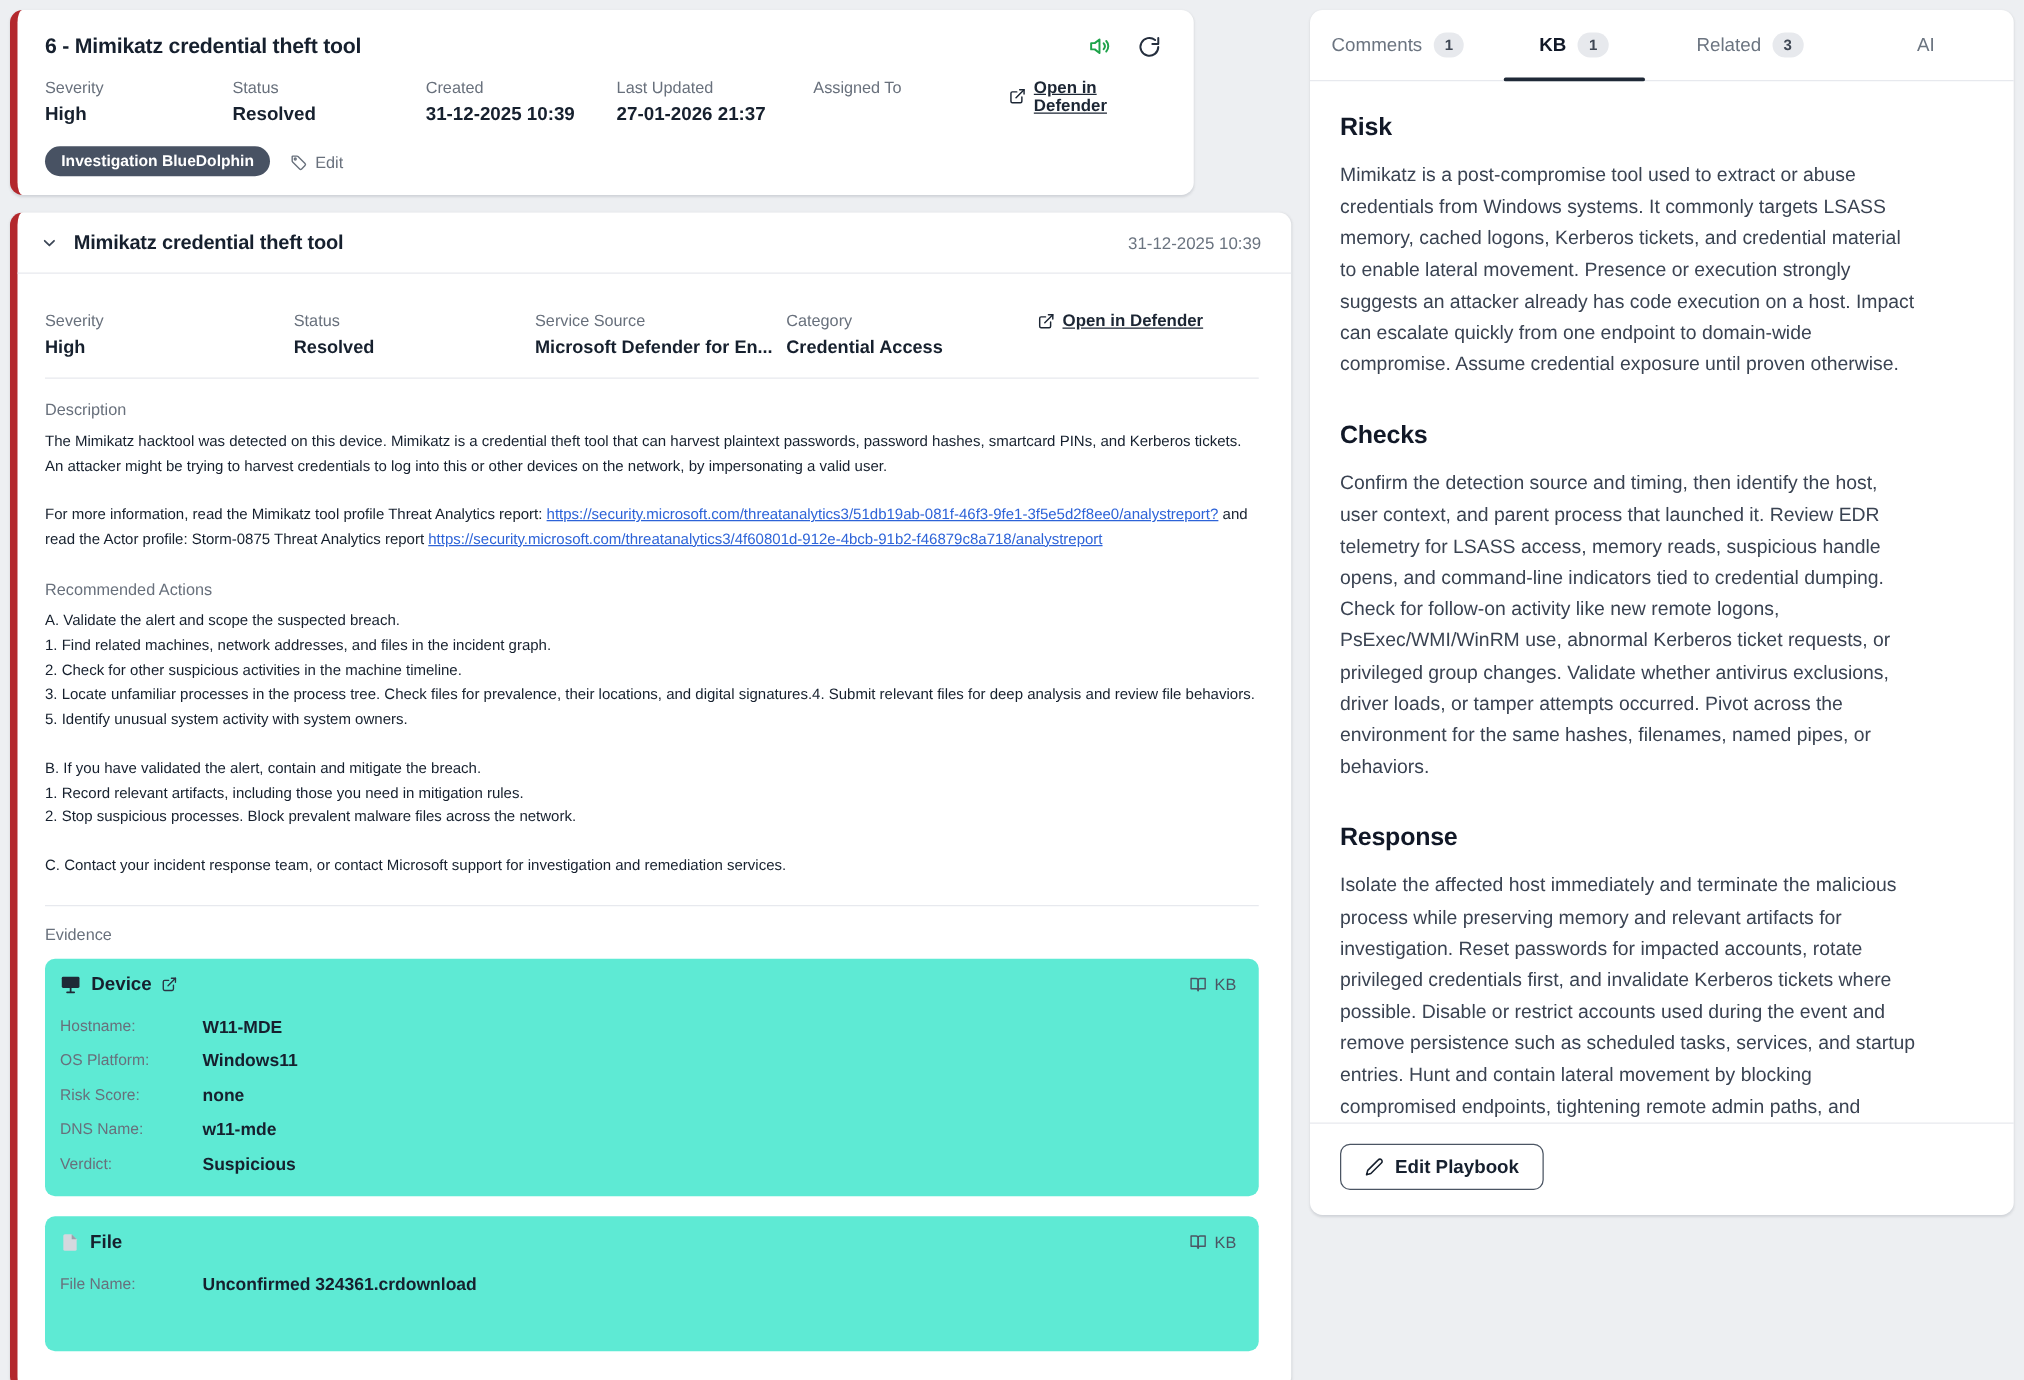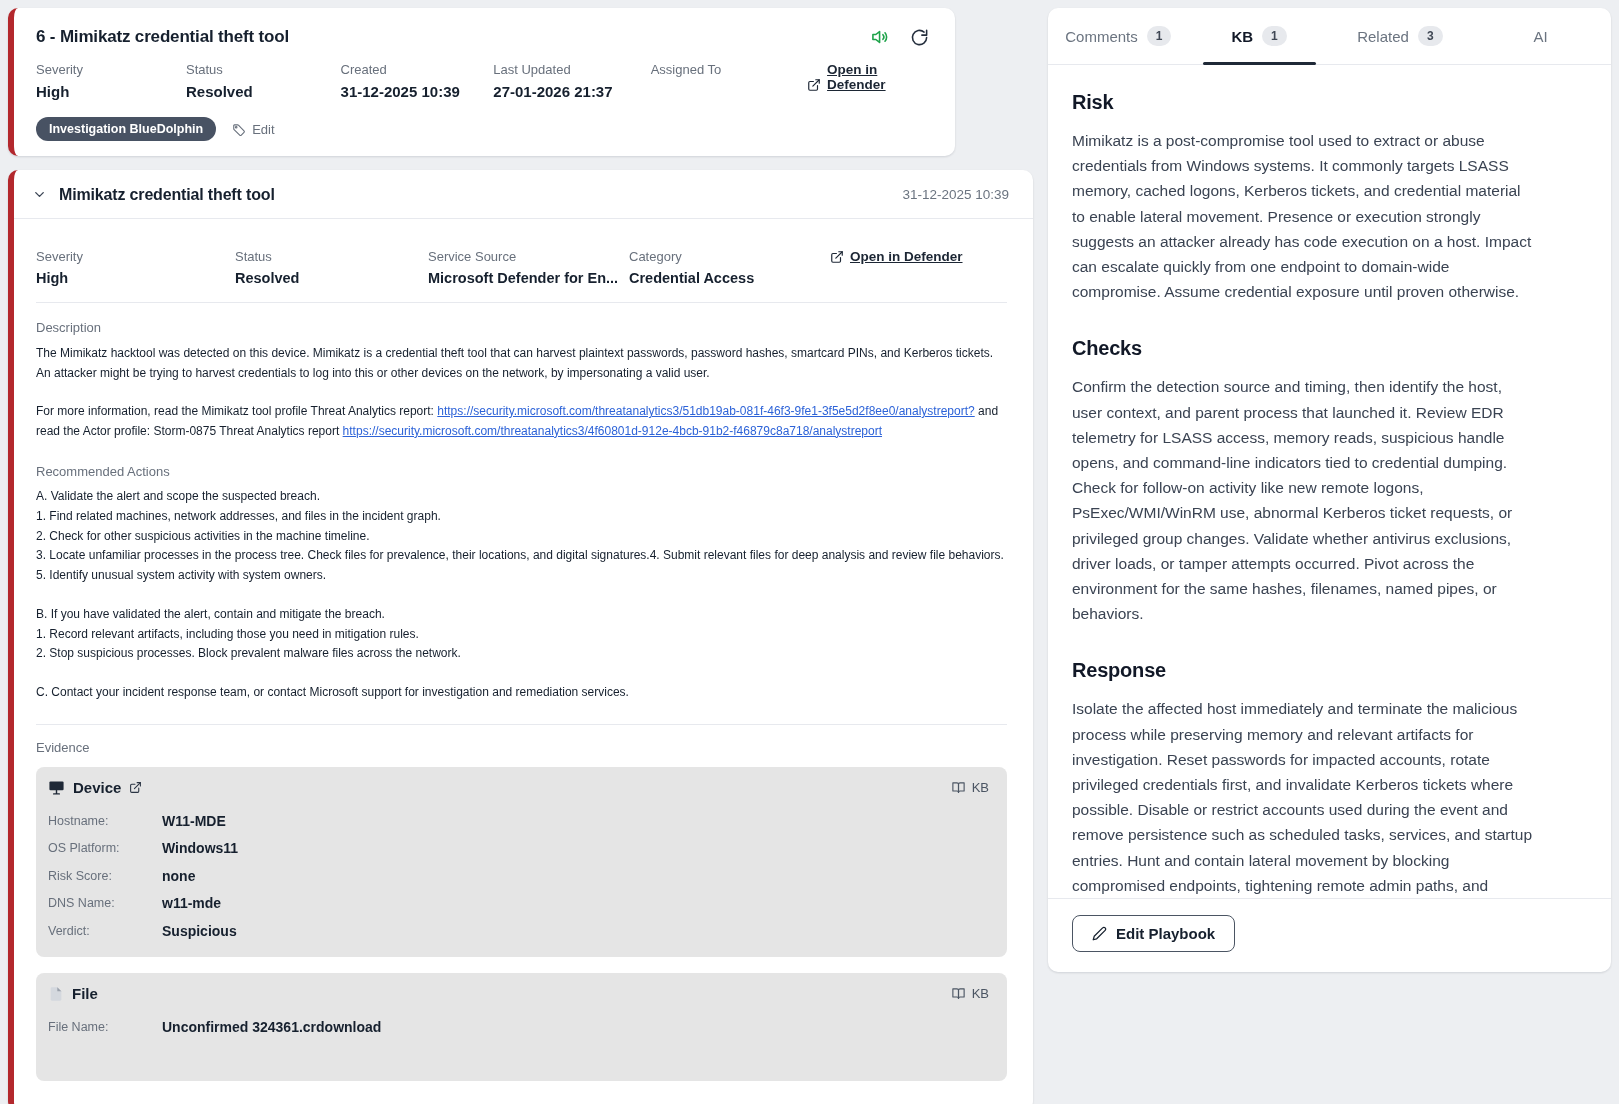--- a/index.html
+++ b/index.html
@@ -21,21 +21,21 @@
   .fields-row { display:flex; margin-top:15px; }
   .field { display:flex; flex-direction:column; }
   .f-label { font-size:13px; color:#68707c; }
   .f-value { font-size:15px; font-weight:700; color:#16202e; margin-top:6px; }
   .incident-card .field:nth-child(1){ width:163px; }
   .incident-card .field:nth-child(2){ width:168px; }
   .incident-card .field:nth-child(3){ width:166px; }
   .incident-card .field:nth-child(4){ width:171px; }
   .incident-card .field:nth-child(5){ width:170px; }
   .open-col { margin-left:auto; display:flex; align-items:flex-start; }
-  .defender-link { display:inline-flex; align-items:flex-end; gap:6px; font-size:13.5px; font-weight:600; color:#1c2634; text-decoration:underline; cursor:pointer; }
+  .defender-link { display:inline-flex; align-items:center; gap:6px; font-size:13.5px; font-weight:600; color:#1c2634; text-decoration:underline; cursor:pointer; }
   .defender-link svg { flex:0 0 auto; }
 
   .tags-row { display:flex; align-items:center; margin-top:17px; gap:16px; }
   .tag-pill { background:#485263; color:#fff; font-size:12.5px; font-weight:600; padding:5px 13px; border-radius:999px; cursor:pointer; }
   .edit-tags { display:inline-flex; align-items:flex-end; gap:6px; font-size:13px; color:#68707c; background:none; border:none; cursor:pointer; }
 
   .alert-card { position:absolute; left:8px; top:170px; width:1025px; padding-bottom:30px; }
   .alert-header { display:flex; align-items:center; padding:13px 24px 12px 14px; border-bottom:1px solid #e7e9ee; }
   .chev-btn { background:none; border:none; cursor:pointer; color:#3c4656; display:flex; padding:4px; }
   .alert-title { font-size:16px; font-weight:700; color:#16202e; margin-left:8px; letter-spacing:-.01em; }
@@ -54,21 +54,21 @@
   .body-text { font-size:12px; line-height:19.6px; color:#16202e; }
   .desc-p1 { margin-top:9px; }
   .desc-p2 { margin-top:19px; }
   .inline-link { color:#2d63d8; text-decoration:underline; word-break:break-all; cursor:pointer; }
   .rec-label { margin-top:23px; }
   .actions-block { margin-top:8px; white-space:pre-wrap; }
 
   .divider { border-top:1px solid #e7e9ee; margin-top:21px; }
   .evidence-label { margin-top:15px; }
 
-  .evi-card { background:#e5e5e5; border-radius:8px; margin-top:12px; padding:12px 18px 13px 12px; }
+  .evi-card { background:#5eead4; border-radius:8px; margin-top:12px; padding:12px 18px 13px 12px; }
   .evi-head { display:flex; align-items:center; }
   .evi-title { display:flex; align-items:center; gap:8px; font-size:15px; font-weight:700; color:#16202e; }
   .evi-ext { display:flex; color:#2a3443; cursor:pointer; background:none; border:none; padding:0; margin-left:8px; }
   .kb-btn { margin-left:auto; display:inline-flex; align-items:center; gap:6px; font-size:13px; color:#4b5563; background:none; border:none; cursor:pointer; }
   .evi-rows { margin-top:11px; }
   .evi-row { display:flex; align-items:center; height:27.5px; }
   .evi-row .rl { width:114px; font-size:12.5px; color:#68707c; }
   .evi-row .rv { font-size:14px; font-weight:600; color:#16202e; }
   .file-card { margin-top:16px; }
 

